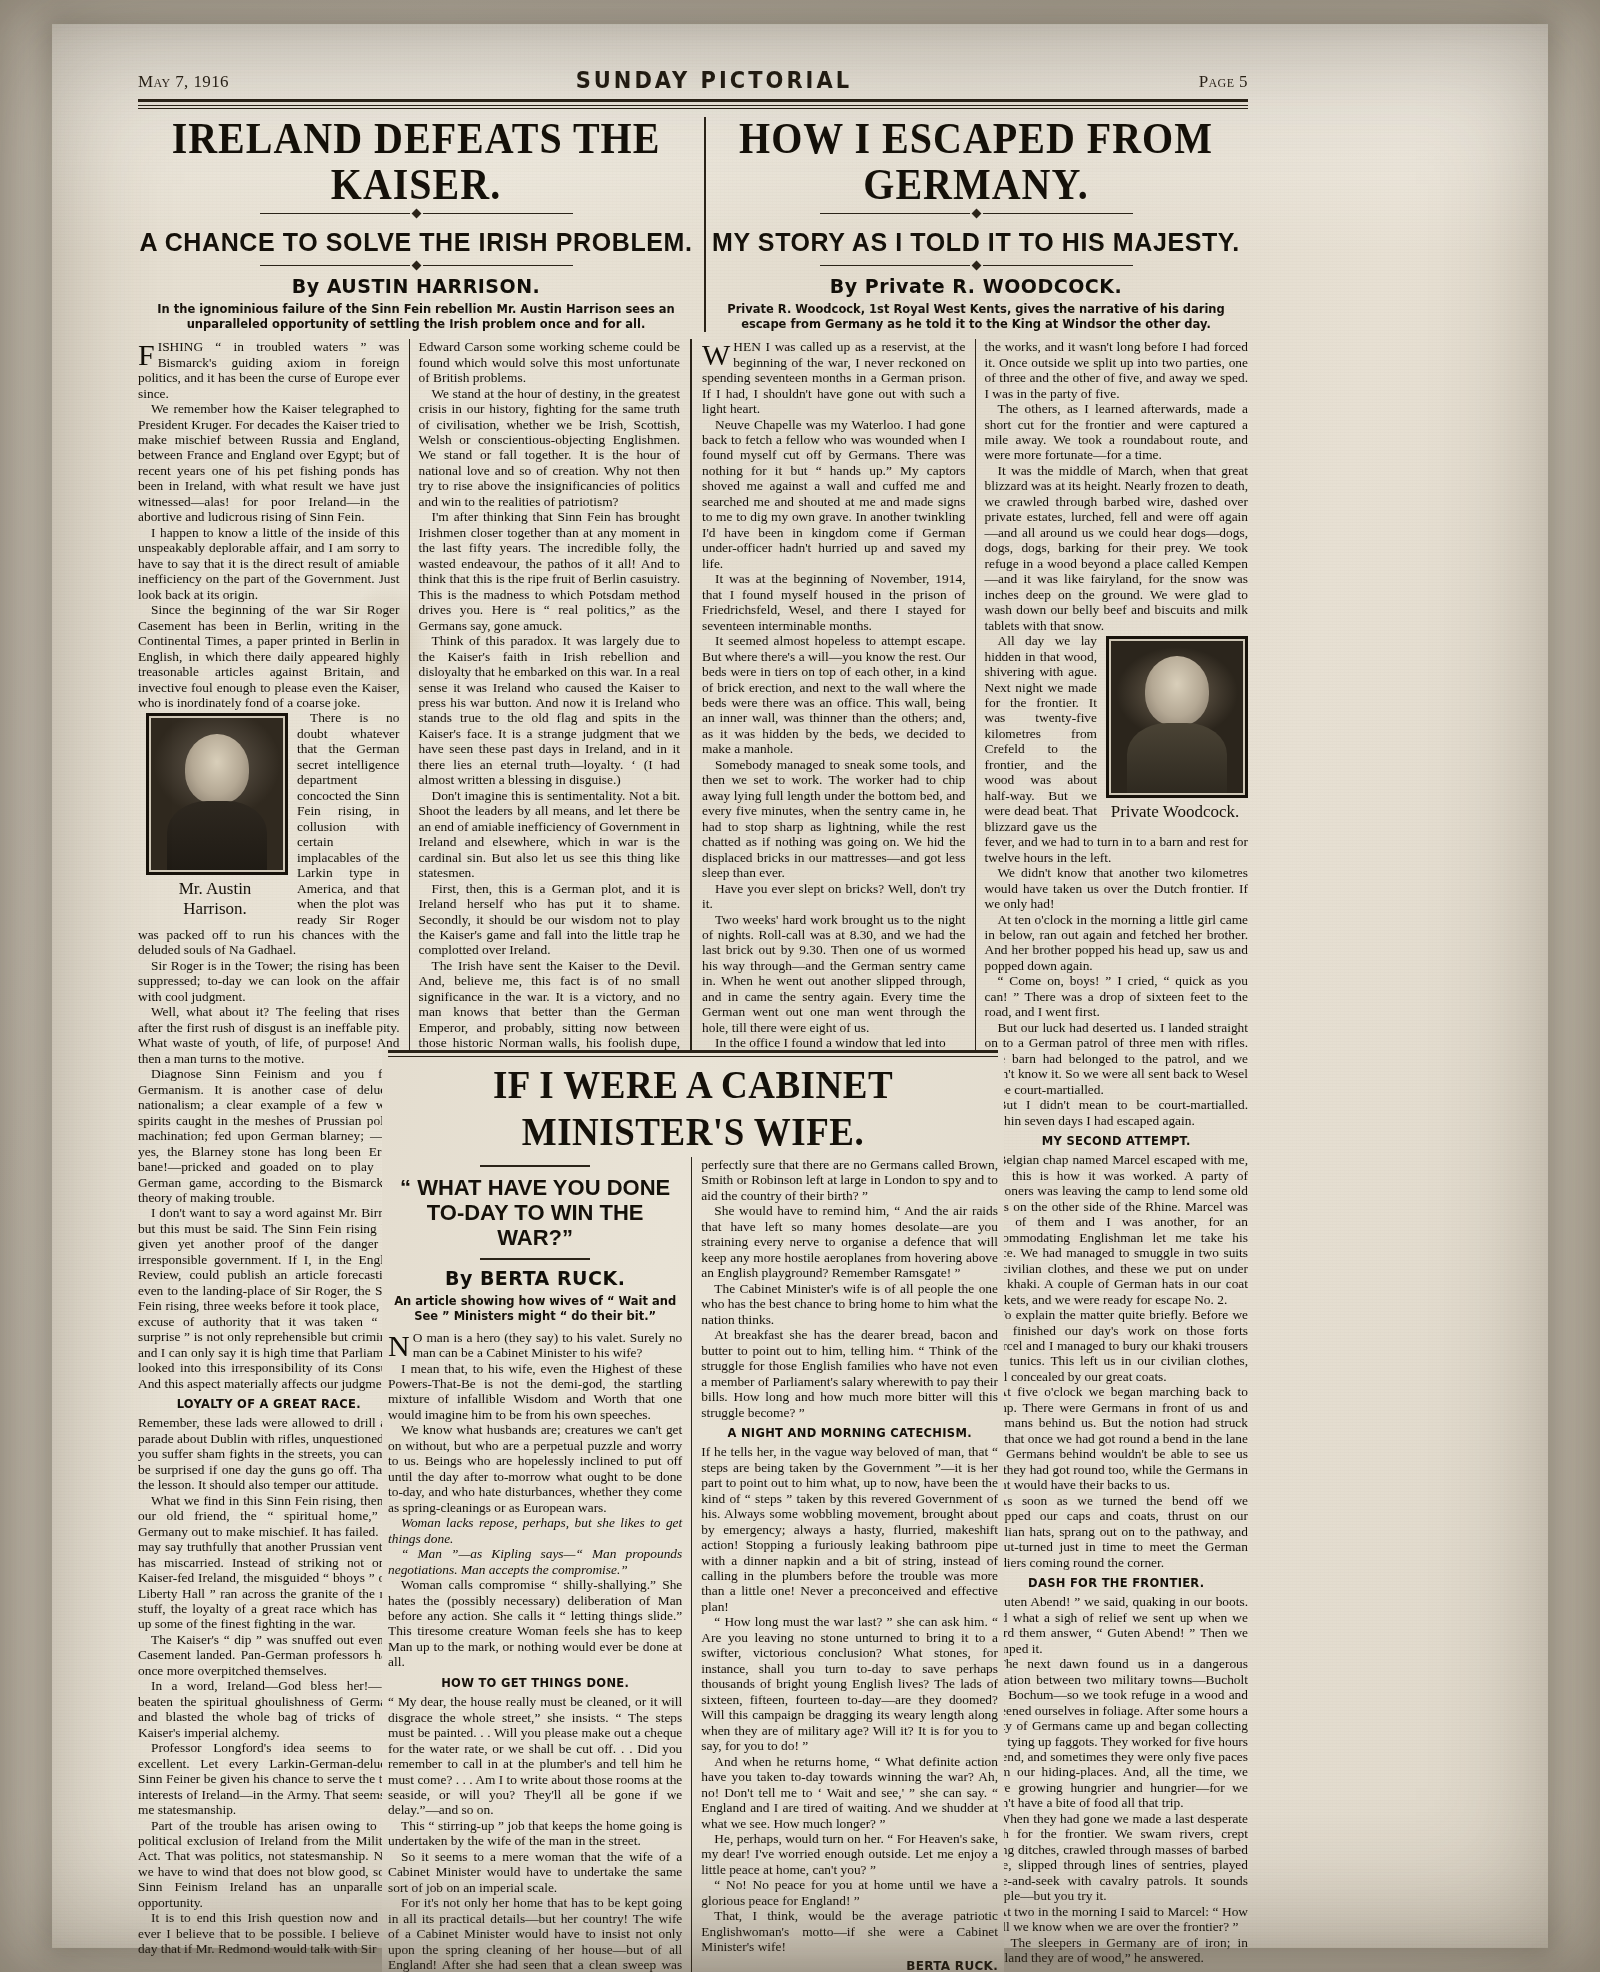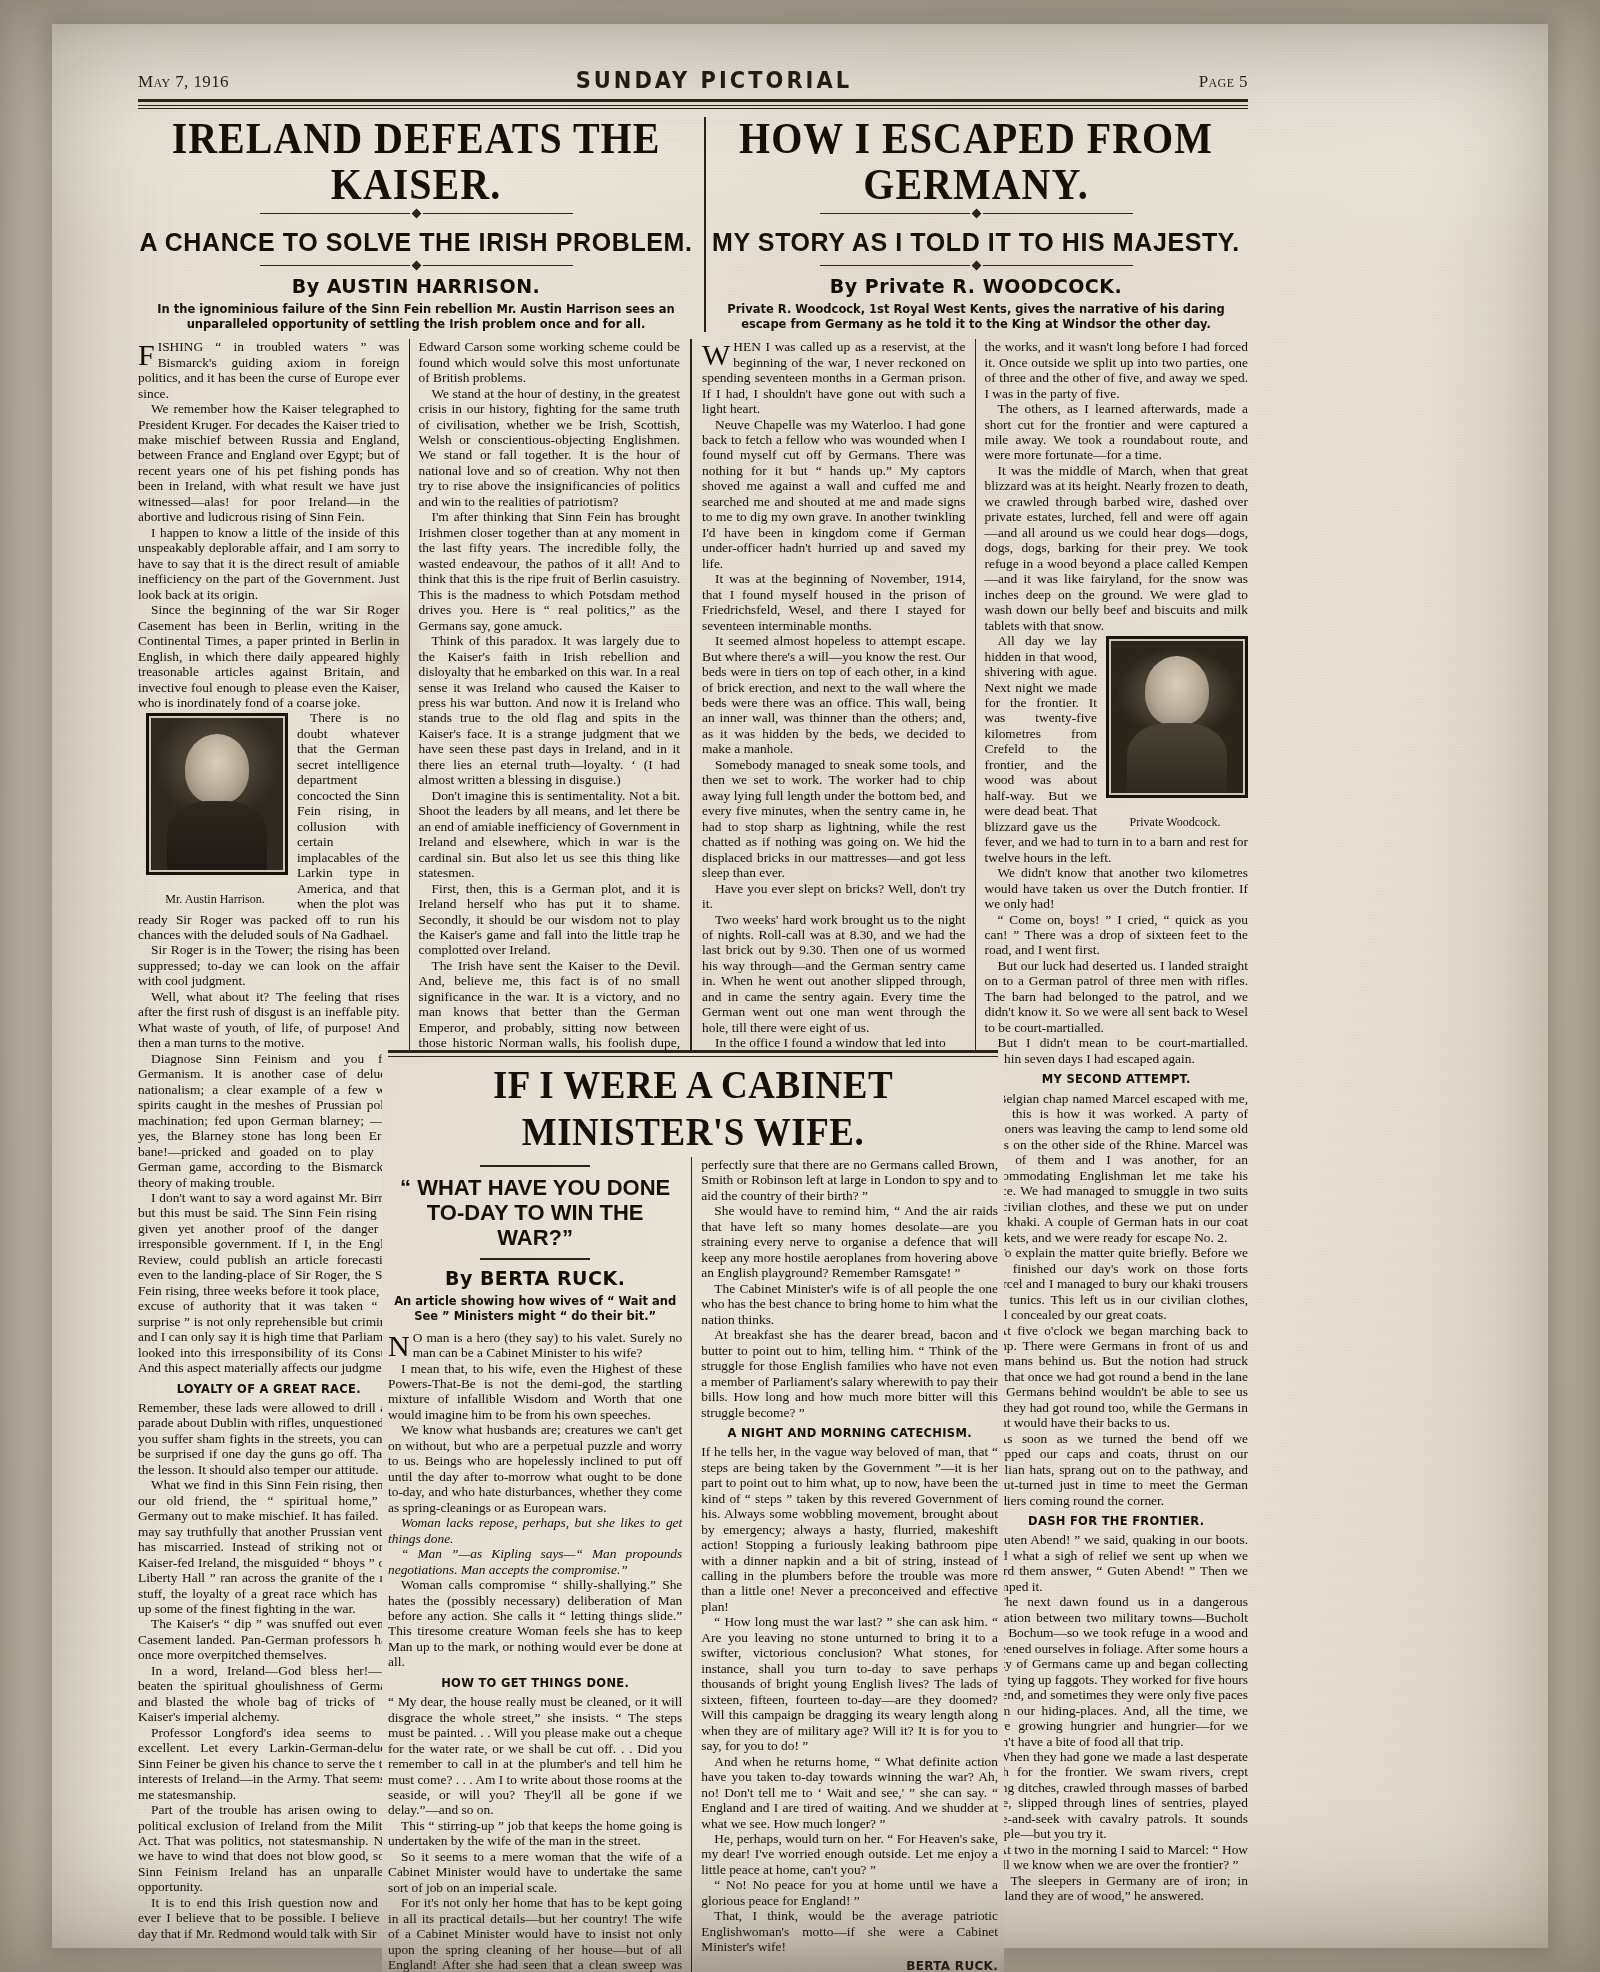--- a/index.html
+++ b/index.html
@@ -115,21 +115,21 @@
     background:linear-gradient(180deg,#2e2820 0%,#1d1913 100%);
   }
   .portrait.mil .inner::after{
     background:linear-gradient(180deg,#4a4335 0%,#2b261d 100%);
   }
   .portrait.mil .inner{
     background:
       radial-gradient(ellipse 46% 30% at 50% 34%, #766a5a 0%, #4e4538 50%, #2b251c 100%),
       linear-gradient(180deg,#aaa18f 0%,#7d7464 40%,#3a332a 100%);
   }
-  .caption{font-size:12px;text-align:center;color:#16110a;margin-top:18px;width:138px;}
+  .caption{font-size:17px;text-align:center;color:#16110a;margin-top:4px;width:138px;}
 
   
   .feature{margin-top:10px;}
   .feat-rule{border-top:3px solid #2a2318;border-bottom:1px solid #2a2318;height:3px;}
   h1.banner2{
     margin:8px 0 2px;text-align:center;color:#15110a;
     font-family:"Liberation Serif",serif;font-weight:700;
     font-size:37px;letter-spacing:.5px;transform:scaleY(1.1);
   }
   h2.sub2{margin:8px 0 0;text-align:center;color:#15110a;
@@ -254,20 +254,21 @@
           <p>The others, as I learned afterwards, made a short cut for the frontier and were captured a mile away. We took a roundabout route, and were more fortunate—for a time.</p>
           <p>It was the middle of March, when that great blizzard was at its height. Nearly frozen to death, we crawled through barbed wire, dashed over private estates, lurched, fell and were off again—and all around us we could hear dogs—dogs, dogs, dogs, barking for their prey. We took refuge in a wood beyond a place called Kempen—and it was like fairyland, for the snow was inches deep on the ground. We were glad to wash down our belly beef and biscuits and milk tablets with that snow.</p>
           <div class="portrait-wrapR">
             <div class="portrait mil">
                 <div class="inner"></div>
               </div>
             <div class="caption">Private Woodcock.</div>
           </div>
           <p>All day we lay hidden in that wood, shivering with ague. Next night we made for the frontier. It was twenty-five kilometres from Crefeld to the frontier, and the wood was about half-way. But we were dead beat. That blizzard gave us the fever, and we had to turn in to a barn and rest for twelve hours in the left.</p>
           <p>We didn't know that another two kilometres would have taken us over the Dutch frontier. If we only had!</p>
+          <p>At ten o'clock in the morning a little girl came in below, ran out again and fetched her brother. And her brother popped his head up, saw us and popped down again.</p>
           <p>“ Come on, boys! ” I cried, “ quick as you can! ” There was a drop of sixteen feet to the road, and I went first.</p>
           <p>But our luck had deserted us. I landed straight on to a German patrol of three men with rifles. The barn had belonged to the patrol, and we didn't know it. So we were all sent back to Wesel to be court-martialled.</p>
           <p>But I didn't mean to be court-martialled. Within seven days I had escaped again.</p>
           <div class="xhead">MY SECOND ATTEMPT.</div>
           <p class="noind">A Belgian chap named Marcel escaped with me, and this is how it was worked. A party of prisoners was leaving the camp to lend some old forts on the other side of the Rhine. Marcel was one of them and I was another, for an accommodating Englishman let me take his place. We had managed to smuggle in two suits of civilian clothes, and these we put on under our khaki. A couple of German hats in our coat pockets, and we were ready for escape No. 2.</p>
           <p>To explain the matter quite briefly. Before we had finished our day's work on those forts Marcel and I managed to bury our khaki trousers and tunics. This left us in our civilian clothes, well concealed by our great coats.</p>
           <p>At five o'clock we began marching back to camp. There were Germans in front of us and Germans behind us. But the notion had struck me that once we had got round a bend in the lane the Germans behind wouldn't be able to see us till they had got round too, while the Germans in front would have their backs to us.</p>
           <p>As soon as we turned the bend off we whipped our caps and coats, thrust on our civilian hats, sprang out on to the pathway, and about-turned just in time to meet the German soldiers coming round the corner.</p>
           <div class="xhead">DASH FOR THE FRONTIER.</div>
           <p class="noind">“ Guten Abend! ” we said, quaking in our boots. And what a sigh of relief we sent up when we heard them answer, “ Guten Abend! ” Then we tramped it.</p>

